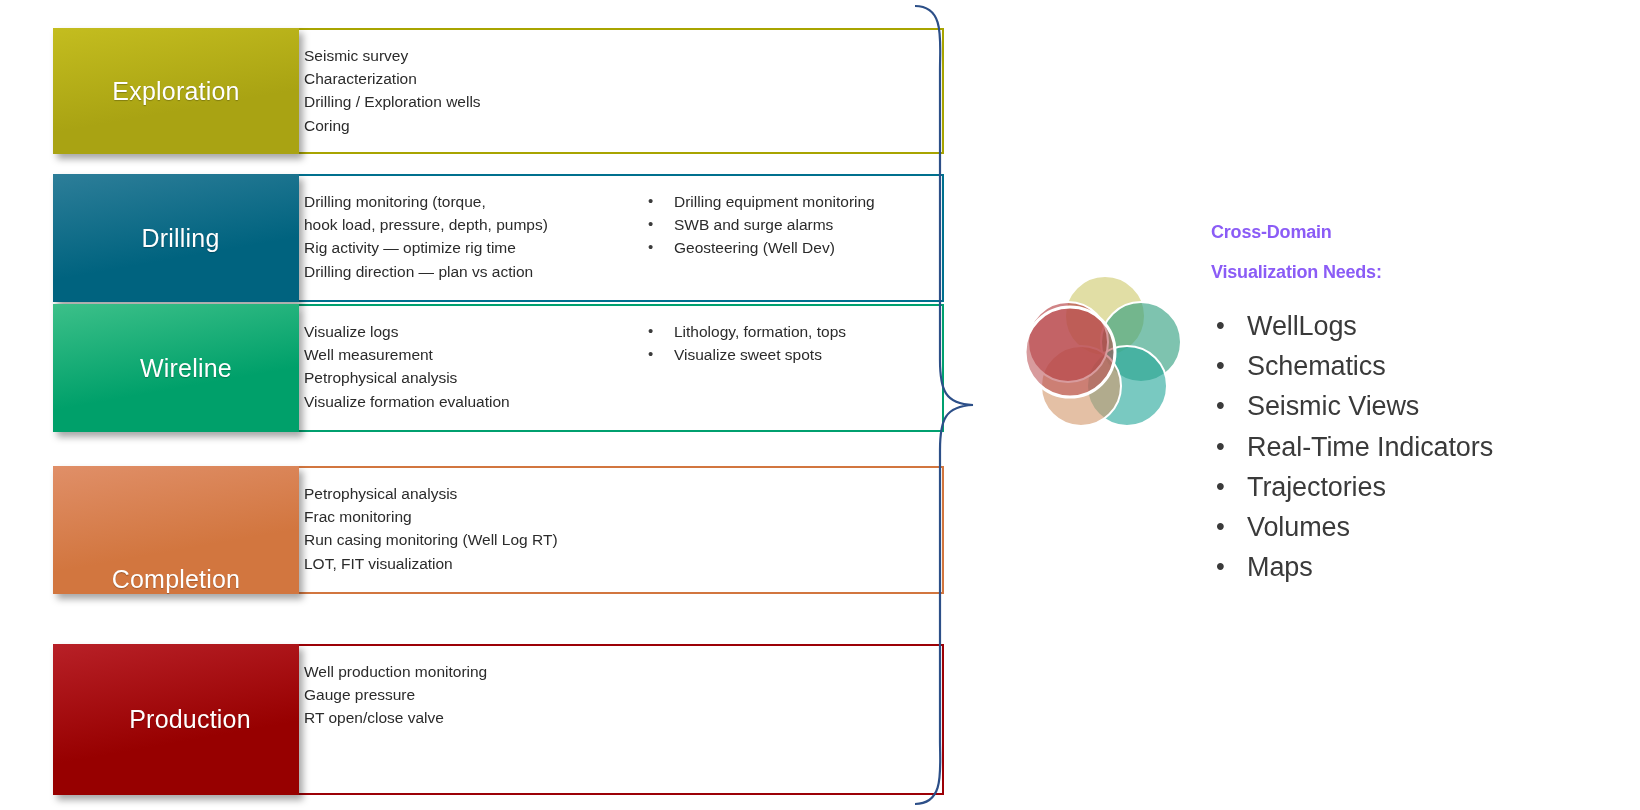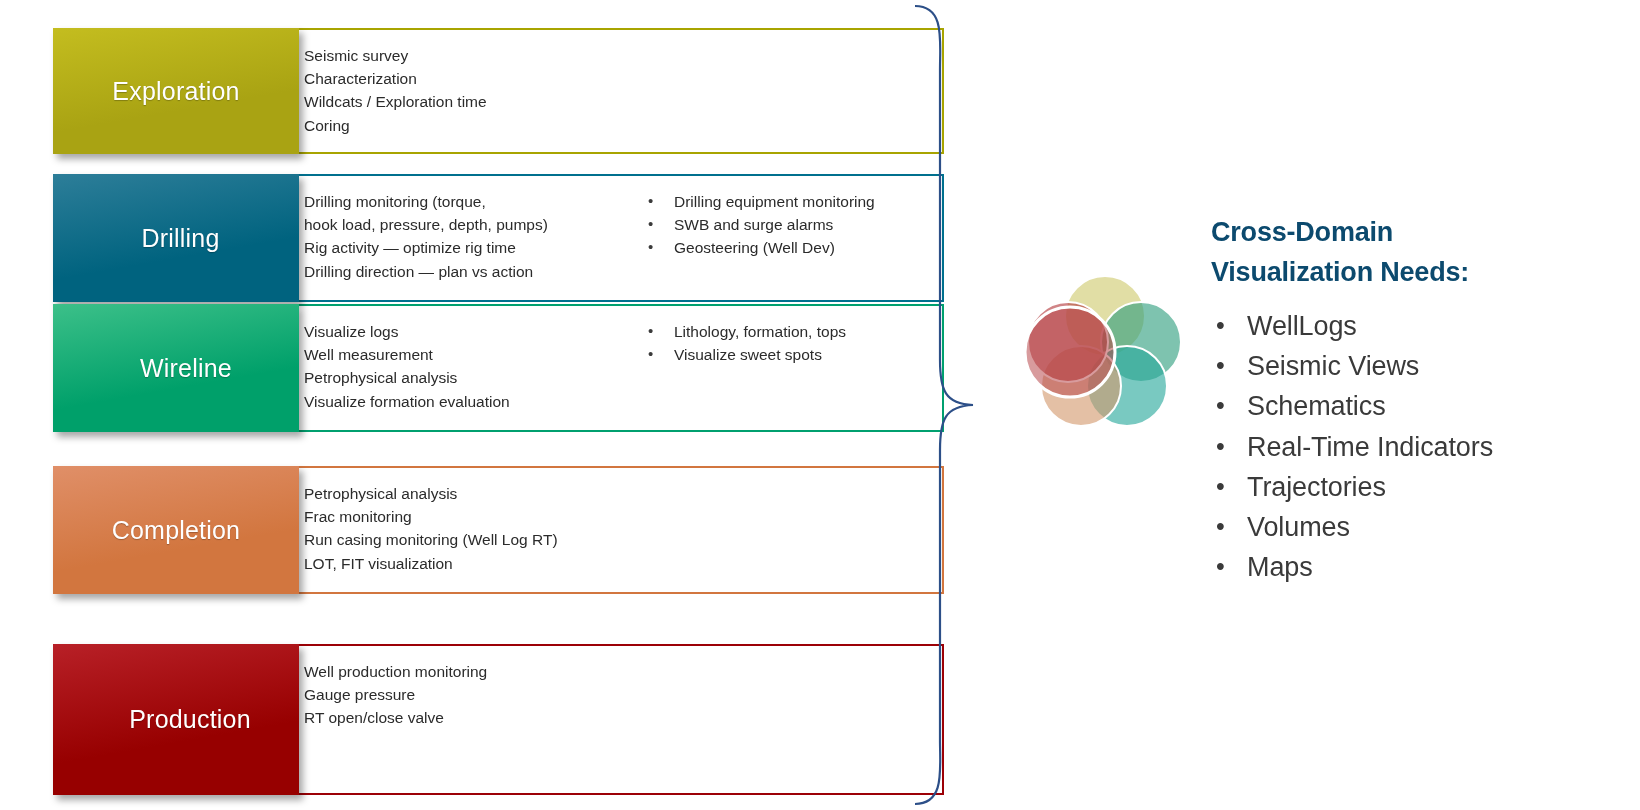--- a/index.html
+++ b/index.html
@@ -84,23 +84,23 @@
   }
 
   
   #needs {
     position: absolute;
     left: 1211px;
     top: 212px;
     width: 420px;
   }
   #needs .needs-title {
-    font-size: 27px;
+    font-size: 18px;
     font-weight: bold;
-    color: #0c4a6e;
+    color: #8b5cf6;
     line-height: 40px;
     letter-spacing: -0.2px;
   }
   #needs ul {
     list-style: none;
     margin-top: 14px;
   }
   #needs ul li {
     position: relative;
     padding-left: 36px;
@@ -130,21 +130,21 @@
 <div id="stage">
 
   <div id="rows">
       <div class="row" style="top: 28px; height: 126px;">
         <div class="content-box" style="border-color: rgb(168, 164, 0);"></div>
         <div class="cols">
           <div class="col c1">
             <ul class="bullets">
               <li>Seismic survey</li>
               <li>Characterization</li>
-              <li>Wildcats / Exploration time</li>
+              <li>Drilling / Exploration wells</li>
               <li>Coring</li>
             </ul>
           </div>
         </div>
         <div class="chip" style="background: linear-gradient(170deg, rgb(196, 189, 31) 0%, rgb(169, 163, 19) 62%, rgb(169, 163, 19) 100%);">
           <span>Exploration</span>
         </div>
       </div>
       <div class="row" style="top: 174px; height: 128px;">
         <div class="content-box" style="border-color: rgb(0, 112, 142);"></div>
@@ -196,21 +196,21 @@
         <div class="cols">
           <div class="col c1">
             <ul class="bullets">
               <li>Petrophysical analysis</li>
               <li>Frac monitoring</li>
               <li>Run casing monitoring (Well Log RT)</li>
               <li>LOT, FIT visualization</li>
             </ul>
           </div>
         </div>
-        <div class="chip" style="background: linear-gradient(170deg, rgb(224, 143, 104) 0%, rgb(210, 118, 63) 62%, rgb(210, 118, 63) 100%);">
+        <div class="chip" style="background: linear-gradient(170deg, rgb(224, 143, 104) 0%, rgb(210, 118, 63) 62%, rgb(210, 118, 63) 100%); align-items: flex-end;">
           <span>Completion</span>
         </div>
       </div>
       <div class="row" style="top: 644px; height: 151px;">
         <div class="content-box" style="border-color: rgb(156, 0, 6);"></div>
         <div class="cols">
           <div class="col c1">
             <ul class="bullets">
               <li>Well production monitoring</li>
               <li>Gauge pressure</li>
@@ -243,22 +243,22 @@
       <circle cx="60" cy="76" r="45" fill="#b8484c" fill-opacity="0.55" stroke="#ffffff" stroke-width="3"></circle>
     </svg>
 
   <div id="needs">
     <div class="needs-title">
       <div>Cross-Domain</div>
       <div>Visualization Needs:</div>
     </div>
     <ul id="needs-list">
         <li>WellLogs</li>
+        <li>Schematics</li>
         <li>Seismic Views</li>
-        <li>Schematics</li>
         <li>Real-Time Indicators</li>
         <li>Trajectories</li>
         <li>Volumes</li>
         <li>Maps</li>
       </ul>
   </div>
 
 </div>
 
 </body></html>

